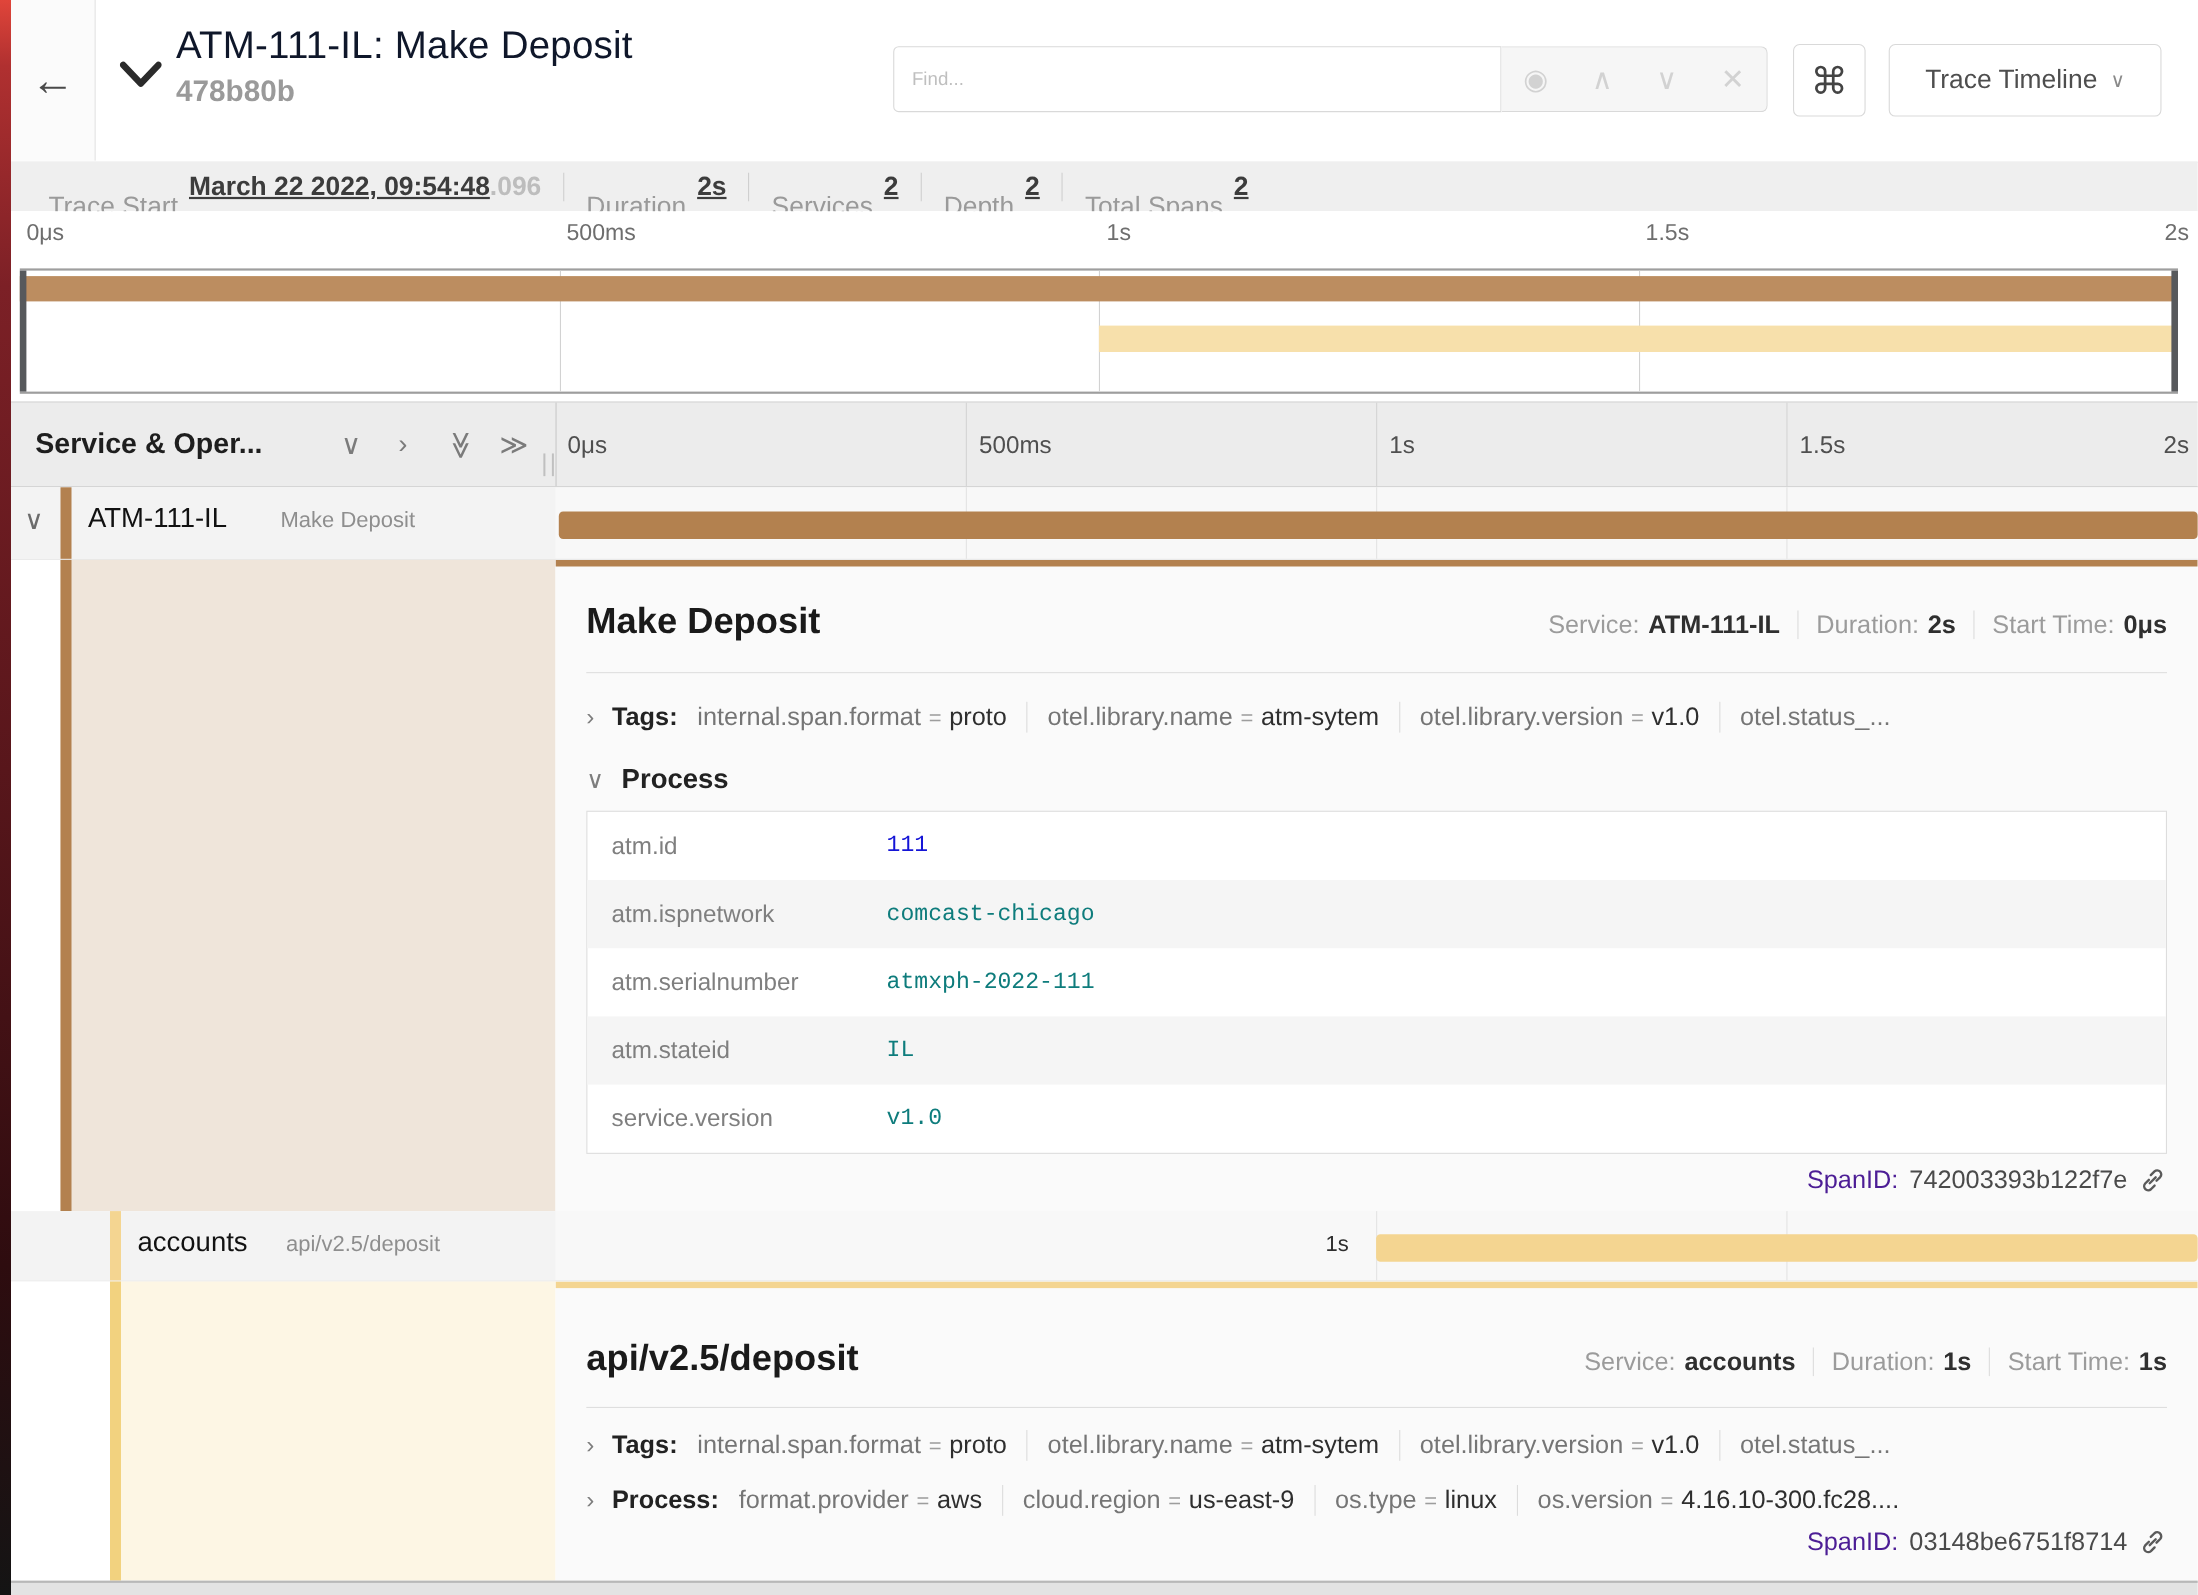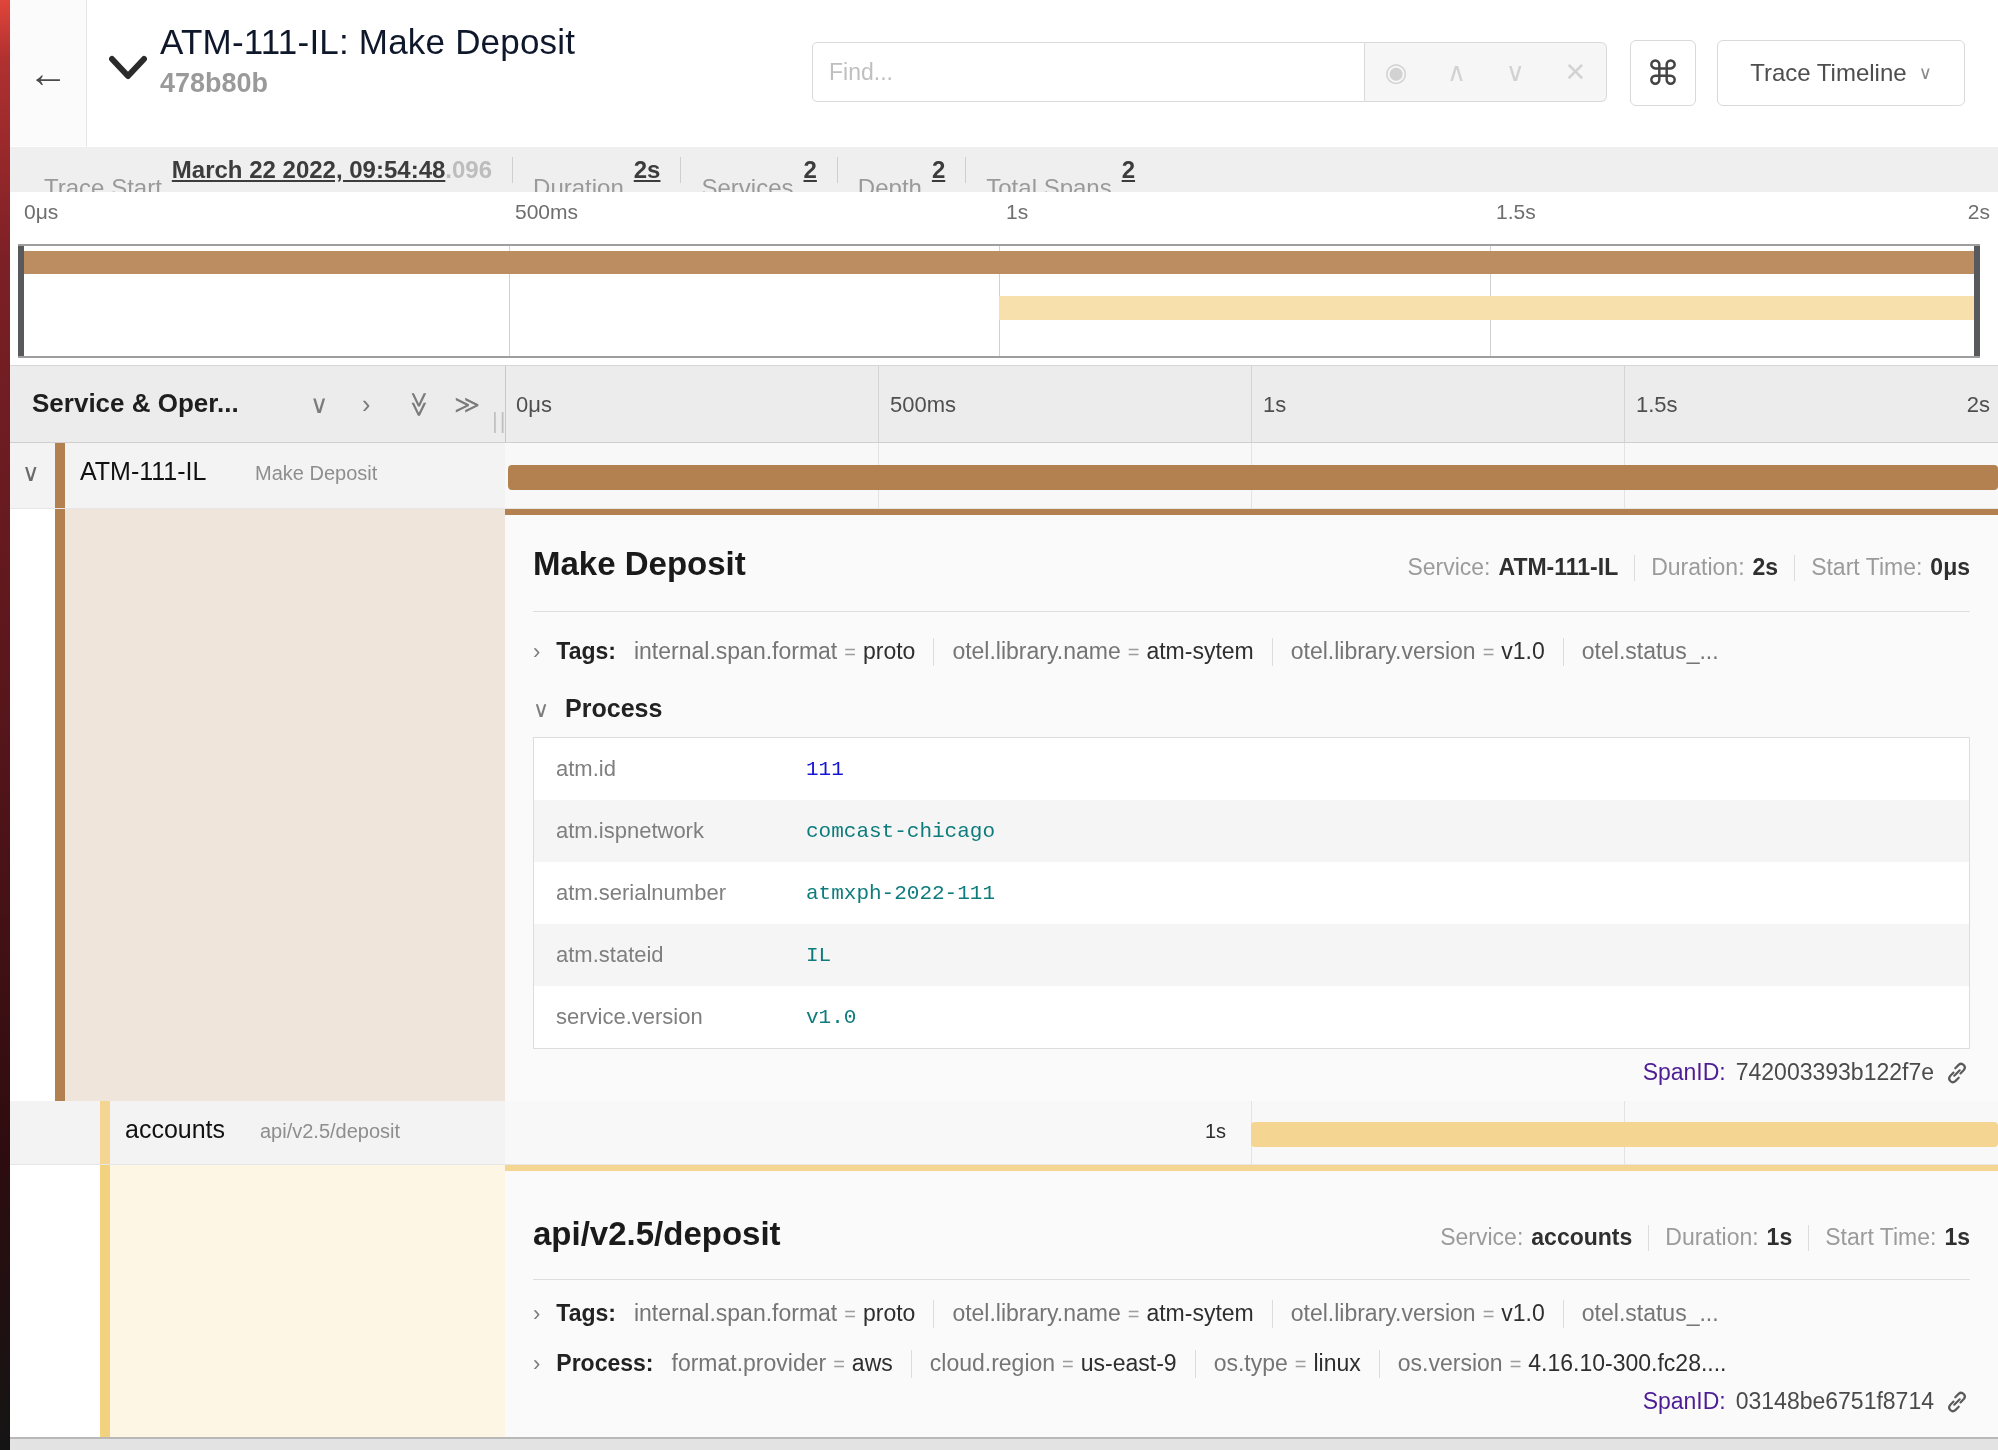--- a/index.html
+++ b/index.html
@@ -14,21 +14,21 @@
   
   .topbar{left:10px;top:0;width:1988px;height:147px;background:#fff;border-bottom:1px solid #e2e2e2;}
   .back-col{left:0;top:0;width:76px;height:146px;background:#fbfbfb;border-right:1px solid #e4e4e4;
     display:flex;align-items:center;justify-content:center;font-size:40px;color:#4a4a4a;cursor:pointer;}
   .collapse-chev{left:96px;top:48px;width:44px;height:40px;display:flex;align-items:center;justify-content:center;}
   .titles{left:150px;top:22px;}
   .trace-title{font-size:35px;font-weight:normal;color:#0f172a;letter-spacing:.2px;}
   .trace-id{font-size:27px;font-weight:bold;color:#9a9a9a;margin-top:6px;}
   .find-wrap{left:802px;top:42px;height:60px;display:flex;}
   .find-input{width:553px;height:60px;box-sizing:border-box;border:1px solid #d9d9d9;border-radius:5px 0 0 5px;
-    font-size:23px;padding:0 16px;color:#444;outline:none;font-family:"Liberation Sans",sans-serif;background:#fff;}
+    font-size:17px;padding:0 16px;color:#444;outline:none;font-family:"Liberation Sans",sans-serif;background:#fff;}
   .find-input::placeholder{color:#bfbfbf;}
   .find-btns{width:242px;height:60px;box-sizing:border-box;border:1px solid #d9d9d9;border-left:none;
     border-radius:0 6px 6px 0;background:#f6f6f6;display:flex;align-items:center;justify-content:space-around;
     font-size:26px;color:#d2d2d2;}
   .find-btns span{cursor:pointer;}
   .icon-btn{left:1620px;top:40px;width:66px;height:66px;box-sizing:border-box;border:1px solid #d9d9d9;
     border-radius:6px;background:#fff;display:flex;align-items:center;justify-content:center;
     font-size:34px;color:#444;cursor:pointer;}
   .tt-btn{left:1707px;top:40px;width:248px;height:66px;box-sizing:border-box;border:1px solid #d9d9d9;
     border-radius:6px;background:#fff;display:flex;align-items:center;justify-content:center;gap:12px;

